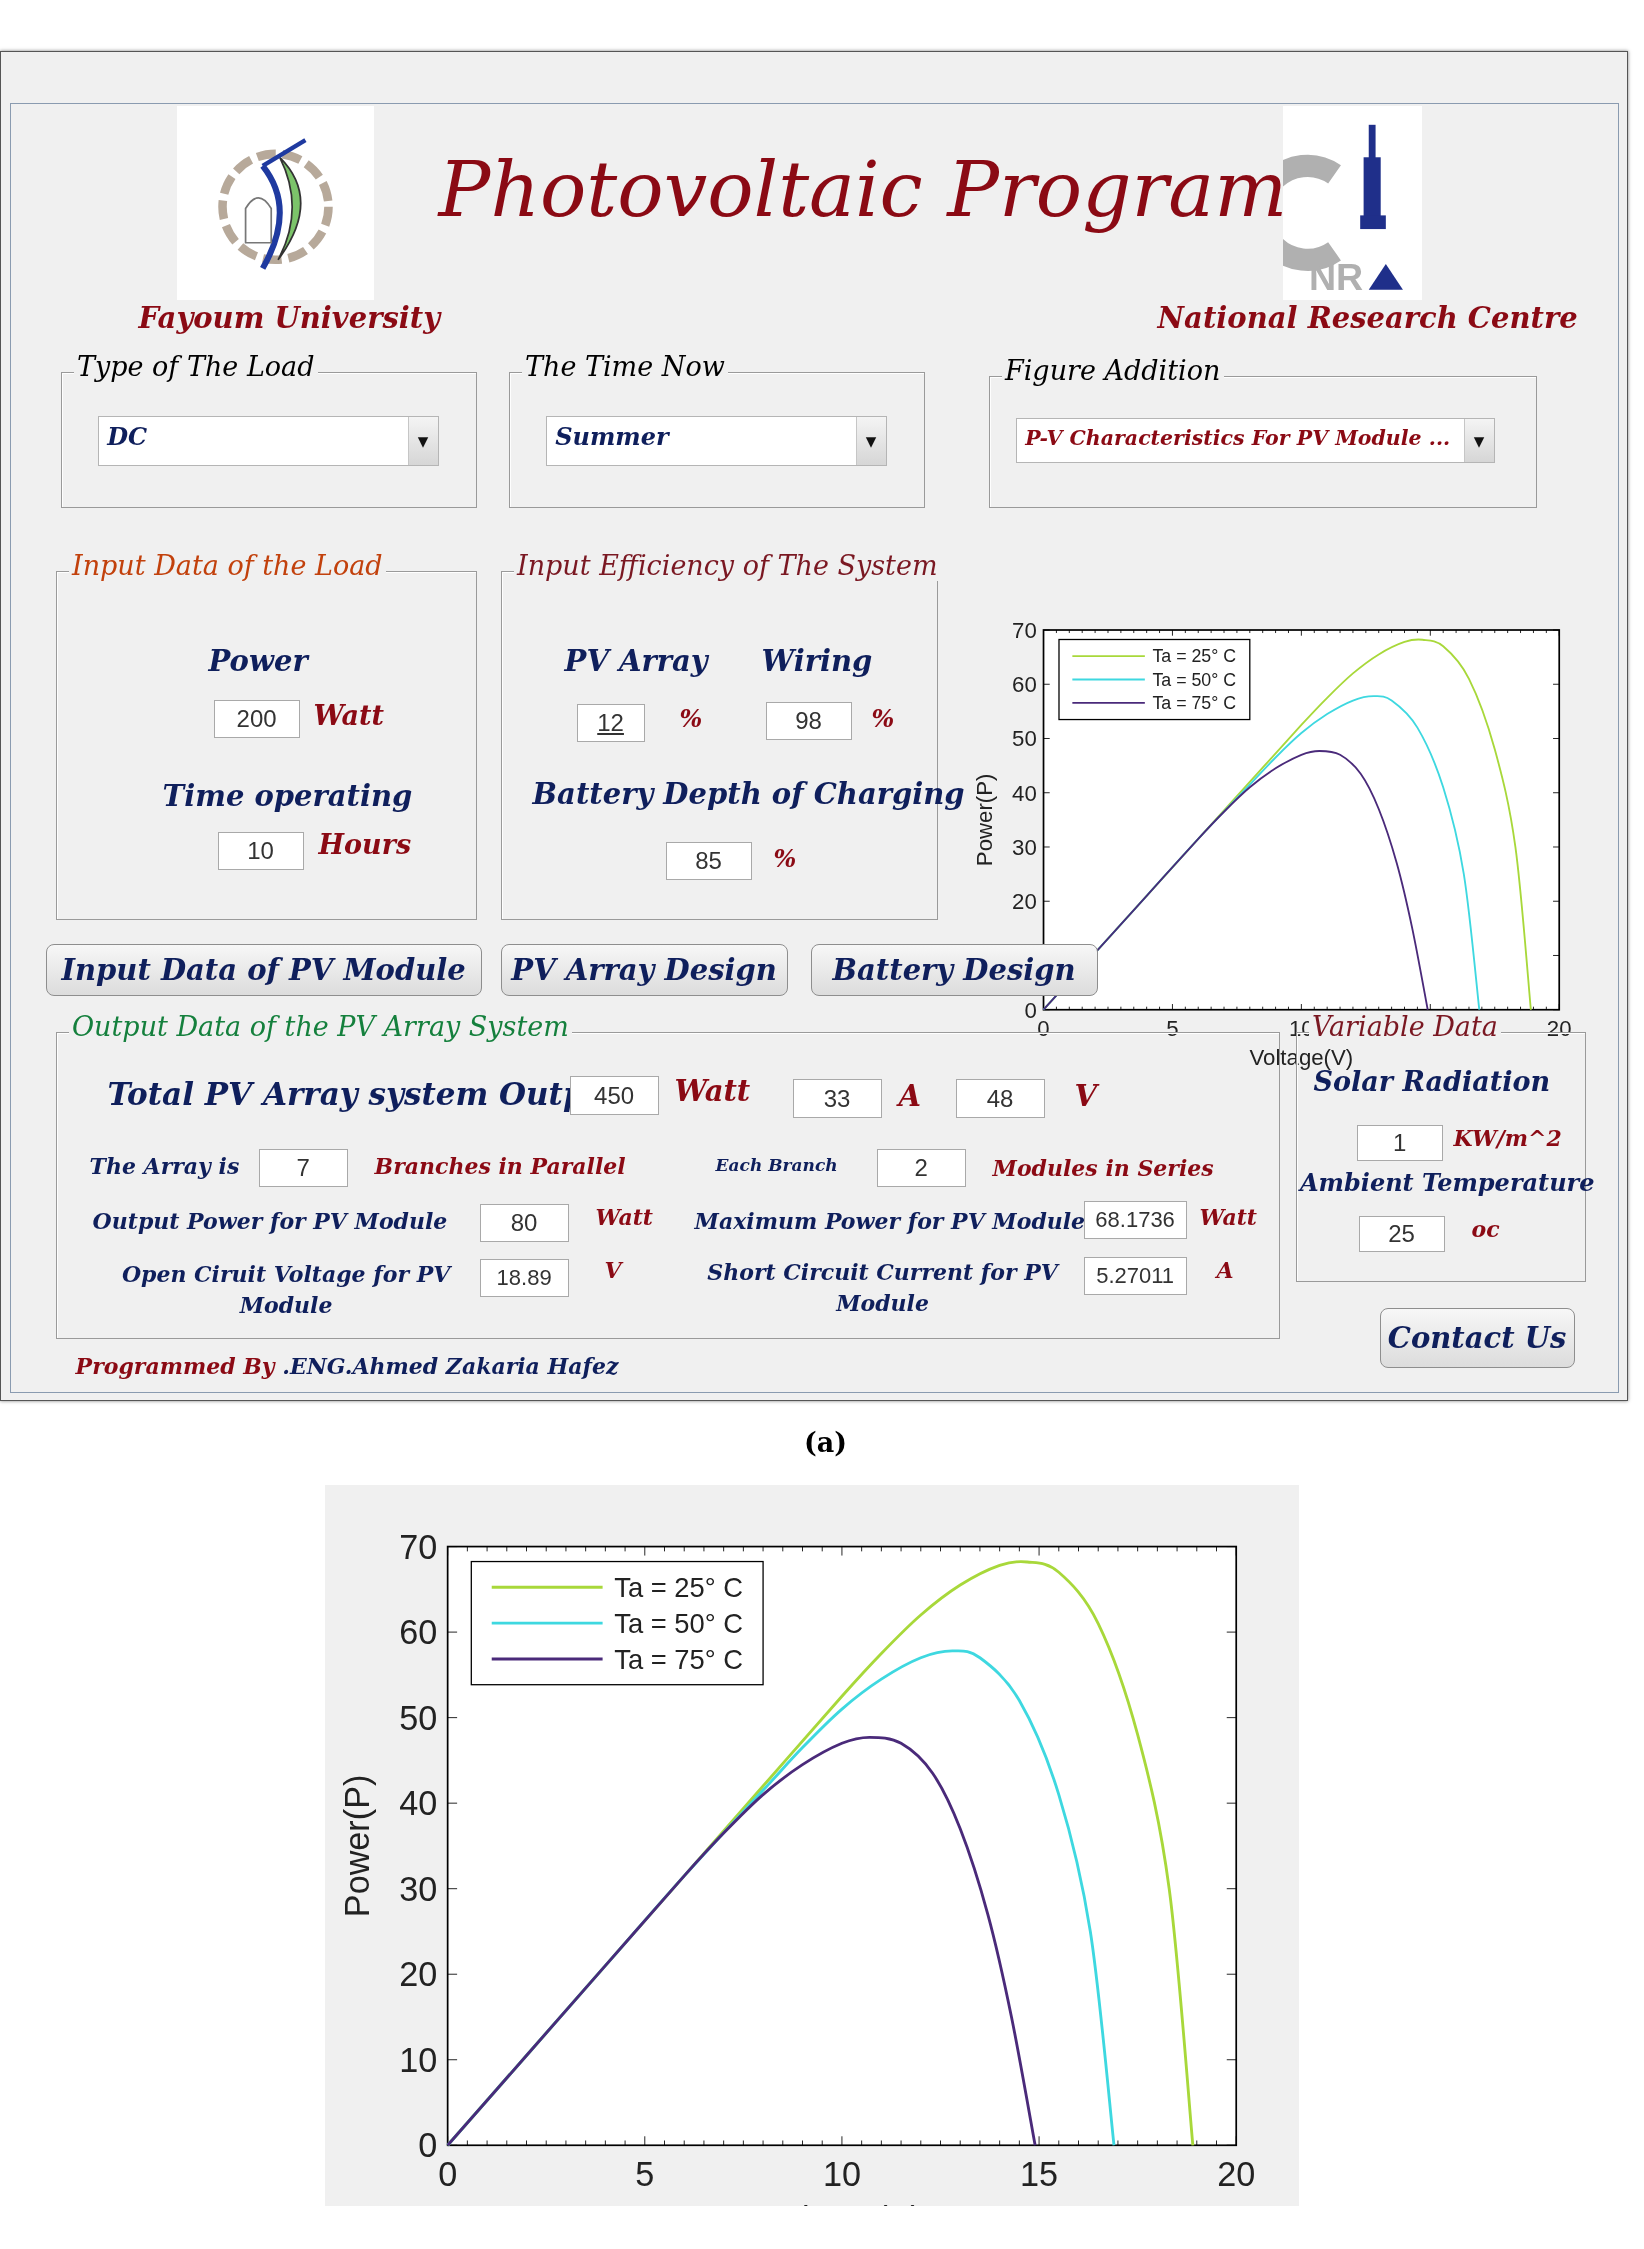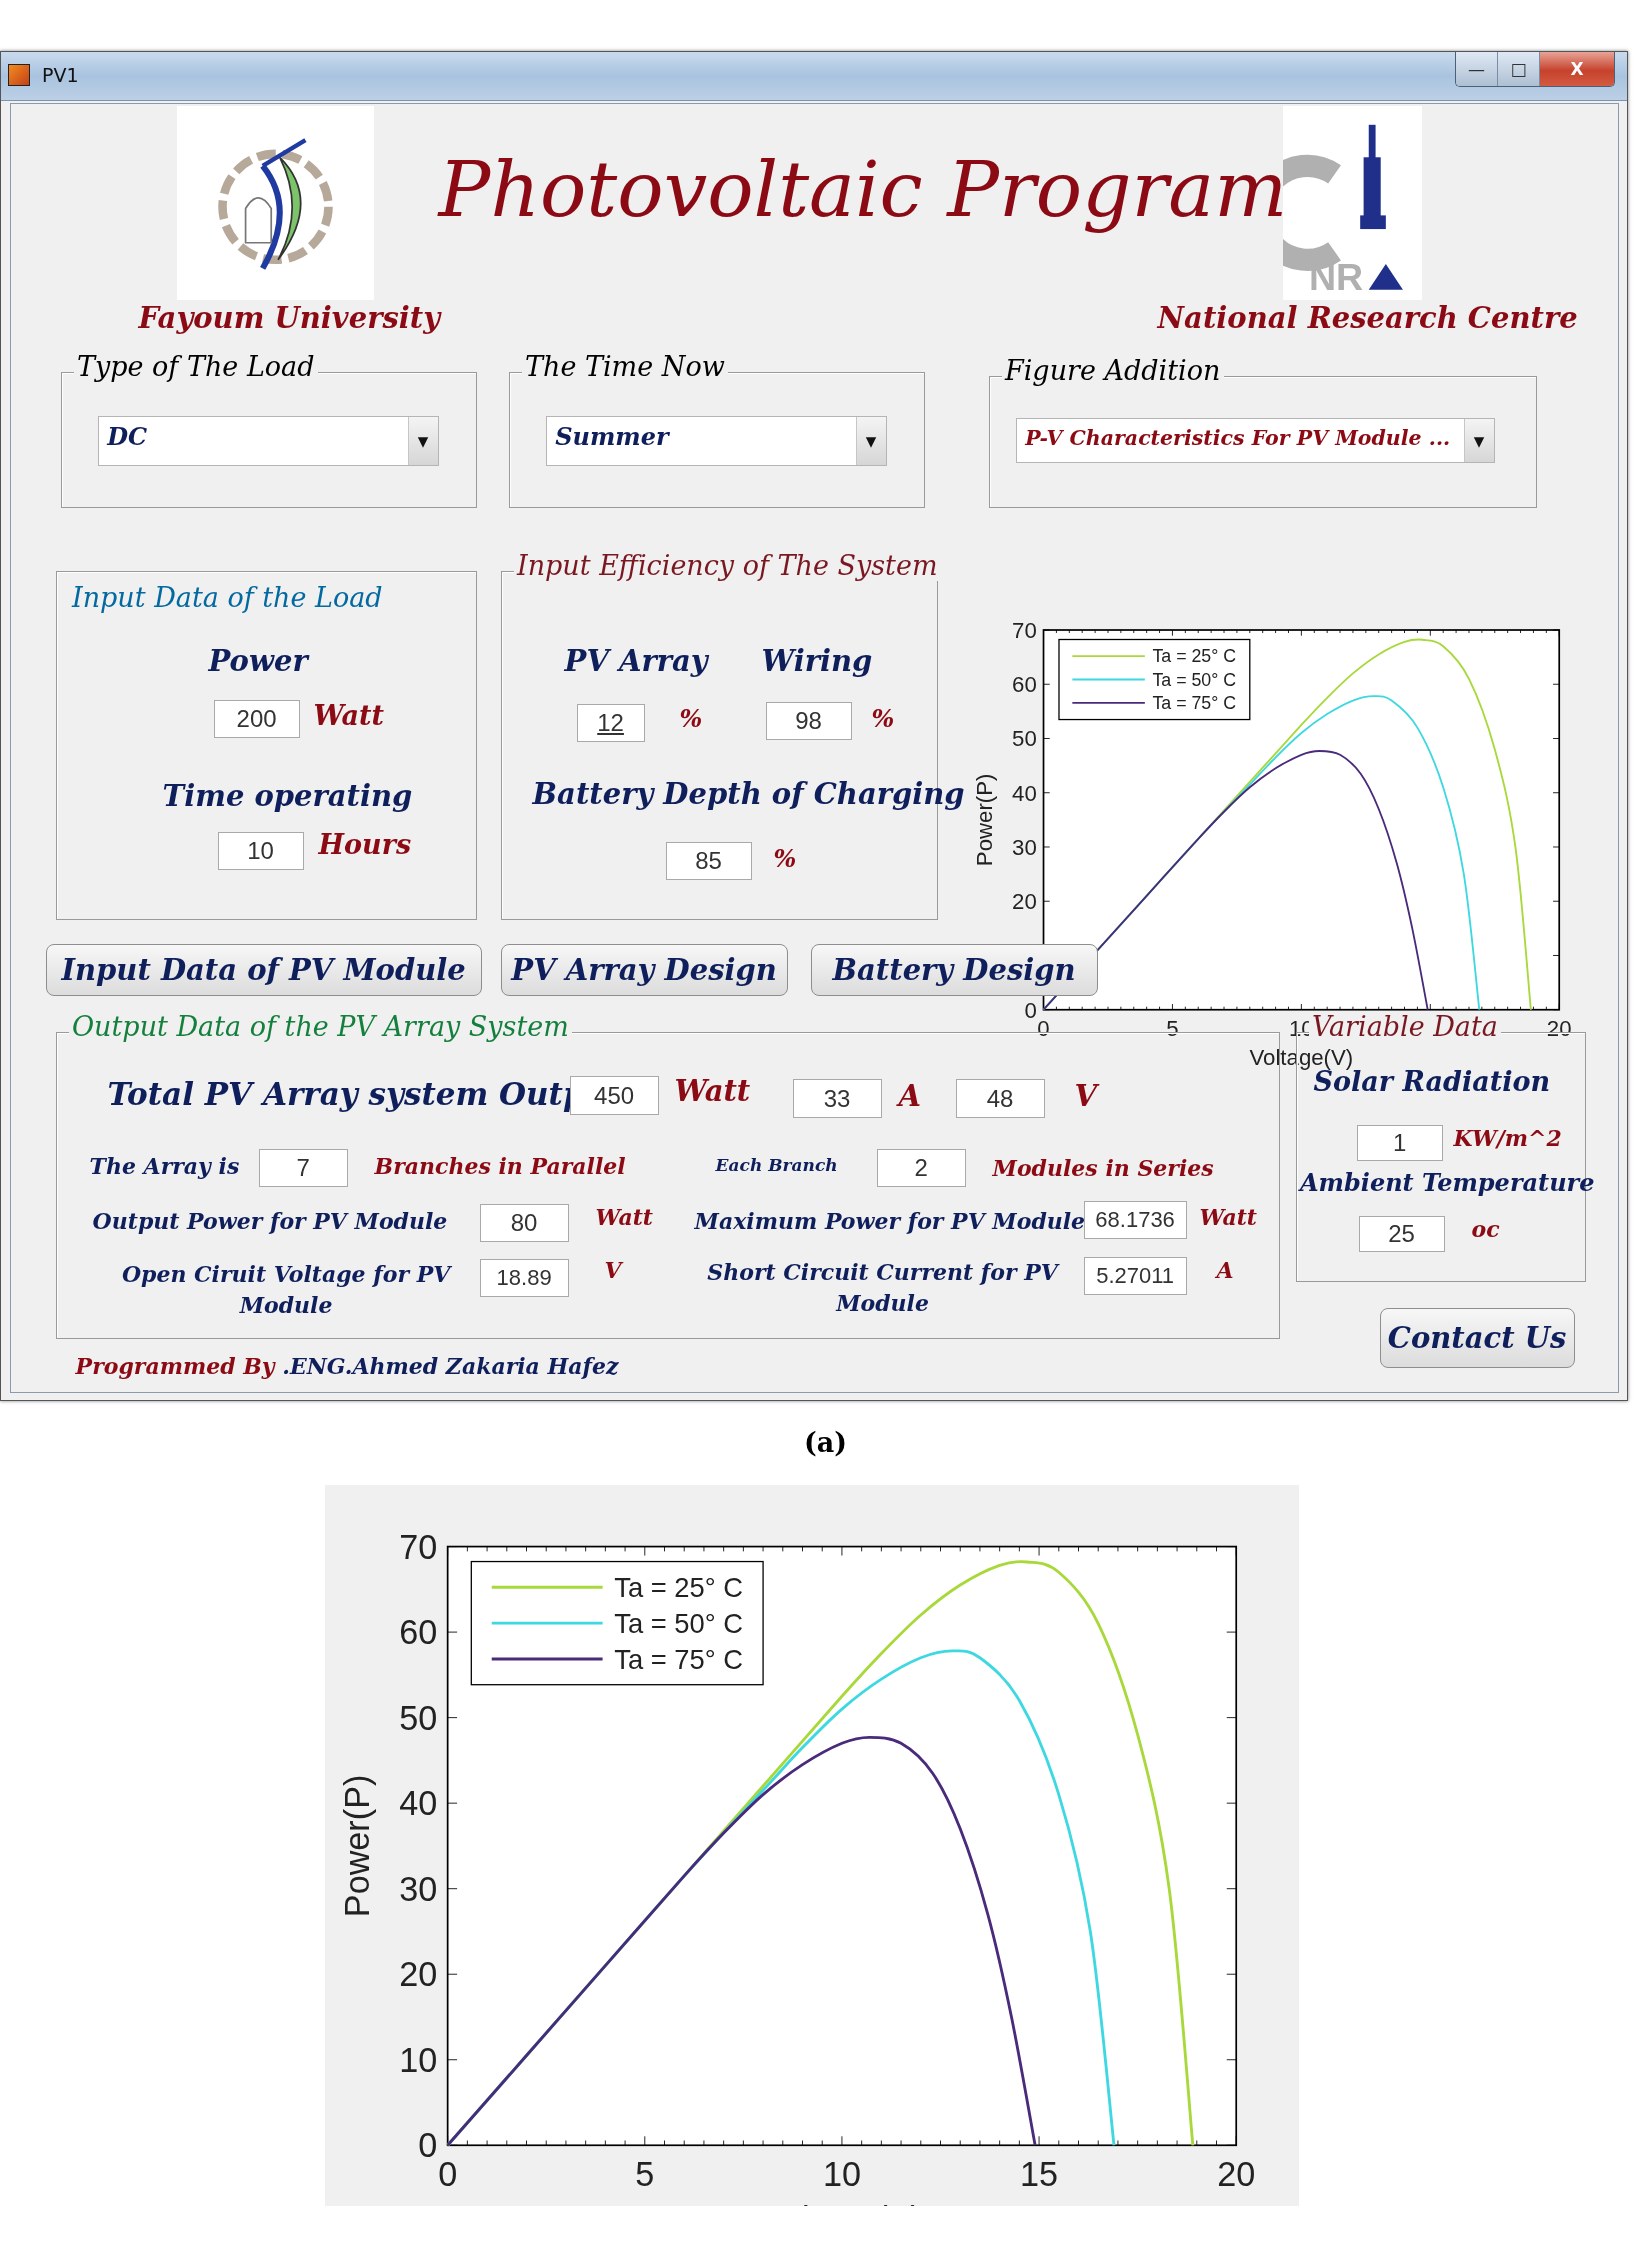--- a/index.html
+++ b/index.html
@@ -25,29 +25,20 @@
   .edit{background:#fff;border:1.7px solid #a9a9a9;box-sizing:border-box;font-family:"Liberation Sans",sans-serif;font-size:24px;color:#333;text-align:center;display:flex;align-items:center;justify-content:center;}
   .lbl{font-family:"DejaVu Serif",serif;font-style:italic;font-weight:bold;white-space:nowrap;}
   .btn{background:linear-gradient(#f7f7f7,#dcdcdc);border:1.7px solid #8e8e8e;border-radius:8px;box-sizing:border-box;display:flex;align-items:center;justify-content:center;font-family:"DejaVu Serif",serif;font-style:italic;font-weight:bold;font-size:29px;color:#0f1f5c;}
   .caption{font-family:"DejaVu Serif",serif;font-weight:bold;font-size:27px;color:#000;}
   svg text{font-family:"Liberation Sans",sans-serif;}
 </style>
 </head>
 <body>
 
 <div class="abs window">
-  <div class="abs titlebar">
-    <div class="abs appicon"></div>
-    <div class="abs title">PV1</div>
-    <div class="abs winbtns">
-      <div class="winbtn">—</div>
-      <div class="winbtn">□</div>
-      <div class="winbtn close">X</div>
-    </div>
-  </div>
 
   <div class="abs client">
 
     <div class="abs logo" style="left:166px;top:1.7px;width:197px;height:194px;">
       <svg width="197" height="194" viewBox="0 0 230 227">
         <circle cx="115" cy="118" r="62" fill="none" stroke="#b7a99a" stroke-width="10" stroke-dasharray="22 8"></circle>
         <path d="M120 60 Q170 110 118 180 Q150 120 120 60Z" fill="#7cc46a" stroke="#333" stroke-width="2"></path>
         <path d="M100 70 Q140 120 100 190" fill="none" stroke="#1f3aa0" stroke-width="7"></path>
         <path d="M100 70 L150 40" stroke="#1f3aa0" stroke-width="5"></path>
         <path d="M80 120 Q95 95 110 120 L110 160 L80 160Z" fill="none" stroke="#777" stroke-width="2"></path>
@@ -88,21 +79,21 @@
 
     <div class="abs frame" style="left:978px;top:272px;width:546px;height:130px;">
       <span class="frame-label">Figure Addition</span>
       <div class="abs select" style="left:26px;top:41px;width:479px;height:45px;">
         <span class="val red" style="font-size:20.5px;top:6.8px;">P-V Characteristics For PV Module ...</span>
         <span class="arrow">▼</span>
       </div>
     </div>
 
     <div class="abs frame" style="left:45px;top:467px;width:419px;height:347px;">
-      <span class="frame-label" style="color:#0369a1;margin-top:32px;">Input Data of the Load</span>
+      <span class="frame-label" style="color:#c2410c;">Input Data of the Load</span>
       <div class="abs lbl navy" style="left:152px;top:72px;font-size:29px;">Power</div>
       <div class="abs edit" style="left:157px;top:128px;width:86px;height:38px;">200</div>
       <div class="abs lbl red" style="left:257px;top:128px;font-size:27px;">Watt</div>
       <div class="abs lbl navy" style="left:106px;top:207px;font-size:29px;">Time operating</div>
       <div class="abs edit" style="left:161px;top:260px;width:86px;height:38px;">10</div>
       <div class="abs lbl red" style="left:262px;top:257px;font-size:27px;">Hours</div>
     </div>
 
     <div class="abs frame" style="left:490px;top:467px;width:435px;height:347px;">
       <span class="frame-label" style="color:#7a1822;">Input Efficiency of The System</span>

